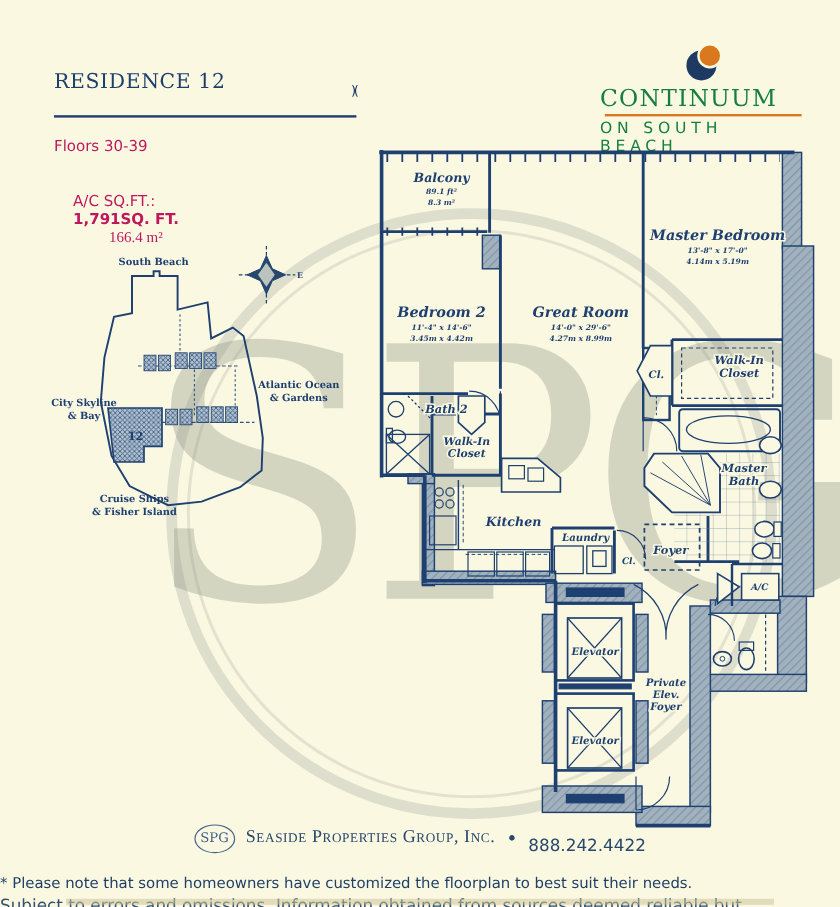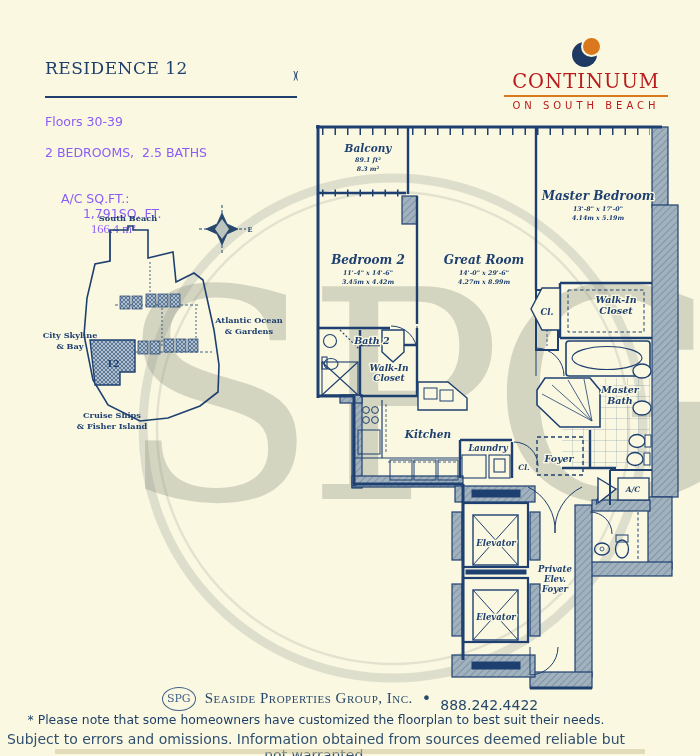--- a/index.html
+++ b/index.html
@@ -9,44 +9,44 @@
   
   #wm-letters{left:118px;top:252px;font-family:"DejaVu Serif",serif;
       font-size:292px;line-height:1;letter-spacing:-12px;color:rgba(151,156,140,.38);
       font-weight:400;}
   
   #header{left:45px;top:58px;width:260px;color:#1E3F6D;}
   #title-row{display:flex;align-items:flex-end;border-bottom:2px solid #1E3F6D;
       padding-bottom:18px;width:252px;}
   #res-title{font-family:"DejaVu Serif",serif;font-size:17px;letter-spacing:.5px;}
   #title-orn{margin-left:auto;font-size:11px;letter-spacing:-2px;transform:translateY(4px);}
-  .hline{font-size:12.5px;color:#8b5cf6;margin-top:16px;white-space:pre;}
+  .hline{font-size:12.5px;color:#be185d;margin-top:16px;white-space:pre;}
   #acline span{display:inline-block;}
-  #ac-sqft{margin-left:22px;}
+  #ac-sqft{font-weight:bold;}
   #ac-sqm{margin-left:30px;font-family:Liberation Serif, serif;}
   
-  #brand{right:28px;top:36px;width:172px;text-align:center;color:#b91c1c;}
+  #brand{right:28px;top:36px;width:172px;color:#15803d;}
   #brand-mark{position:relative;width:34px;height:32px;margin:0 auto;}
   #brand-moon{position:absolute;left:3px;top:6px;width:25px;height:25px;border-radius:50%;
       background:#1E3A63;}
   #brand-sun{position:absolute;left:12px;top:0px;width:17px;height:17px;border-radius:50%;
       background:#D9781C;border:2px solid #FBF8E2;}
   #brand-name{font-family:"DejaVu Serif",serif;font-size:19.5px;letter-spacing:1px;margin-top:2px;}
   #brand-rule{height:2px;background:#D9781C;margin:2px 4px 3px;}
-  #brand-tag{font-size:10px;letter-spacing:4px;}
+  #brand-tag{font-size:13px;letter-spacing:4px;}
   
   #footer{left:0;top:684px;width:700px;display:flex;justify-content:center;
       align-items:center;gap:9px;color:#27486B;}
   #spg-seal{width:32px;height:22px;border:1.6px solid #41628B;border-radius:50%;
       display:flex;align-items:center;justify-content:center;
       font-family:"DejaVu Serif",serif;font-size:11px;color:#41628B;letter-spacing:0;}
   #footer-company{font-family:Liberation Serif, serif;font-variant:small-caps;
       font-size:15px;letter-spacing:.5px;}
   #footer-phone{font-size:14px;margin-top:13px;}
-  .note{left:0;width:632px;text-align:center;color:#1F4066;}
+  .note{left:0;width:632px;color:#1F4066;margin-top:16px;}
   #note1{top:712px;font-size:12.4px;}
   #note2{top:731px;font-size:14px;color:#305070;}
   #bottom-strip{left:55px;top:749px;width:590px;height:5px;background:#CDC49A;opacity:.55;}
   
   svg text{fill:#1E4070;}
   .rlab{font-family:"DejaVu Serif",serif;font-style:italic;font-weight:bold;
       paint-order:stroke;stroke:#FBF8E2;stroke-width:2.5px;}
   .rdim{font-family:"DejaVu Serif",serif;font-style:italic;font-weight:bold;
       font-size:6.3px;paint-order:stroke;stroke:#FBF8E2;stroke-width:1.6px;}
   .klab{font-family:"DejaVu Serif",serif;font-weight:bold;font-size:8.2px;}
@@ -59,21 +59,20 @@
   <circle cx="393" cy="428" r="236" fill="none" stroke="#C6C8B9" stroke-width="2.5" opacity=".45"></circle>
 </svg>
 <div class="abs" id="wm-letters">SPG</div>
 
 <div class="abs" id="header">
   <div id="title-row">
     <span id="res-title">RESIDENCE 12</span>
     <span id="title-orn">)(</span>
   </div>
   <div class="hline">Floors 30-39</div>
-  <div class="hline">2 BEDROOMS,  2.5 BATHS</div>
   <div class="hline" id="acline">
     <span>A/C SQ.FT.:</span>
     <span id="ac-sqft">1,791SQ. FT.</span>
     <span id="ac-sqm">166.4 m²</span>
   </div>
 </div>
 
 <div class="abs" id="brand">
   <div id="brand-mark">
     <div id="brand-moon"></div>

